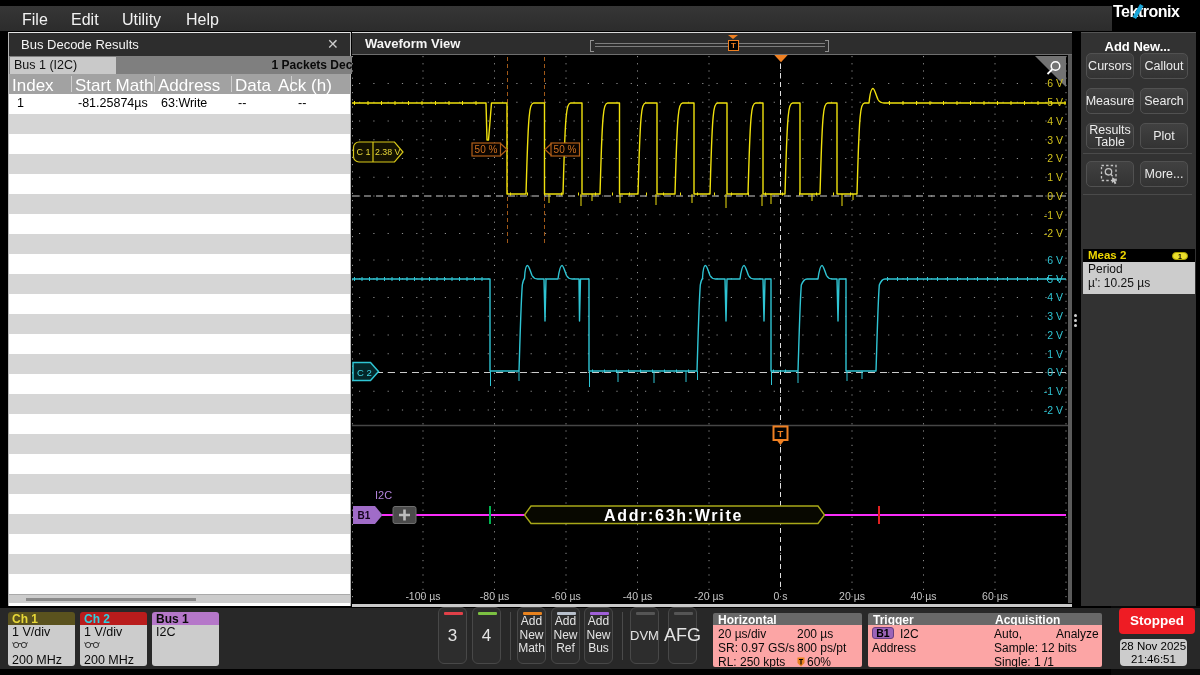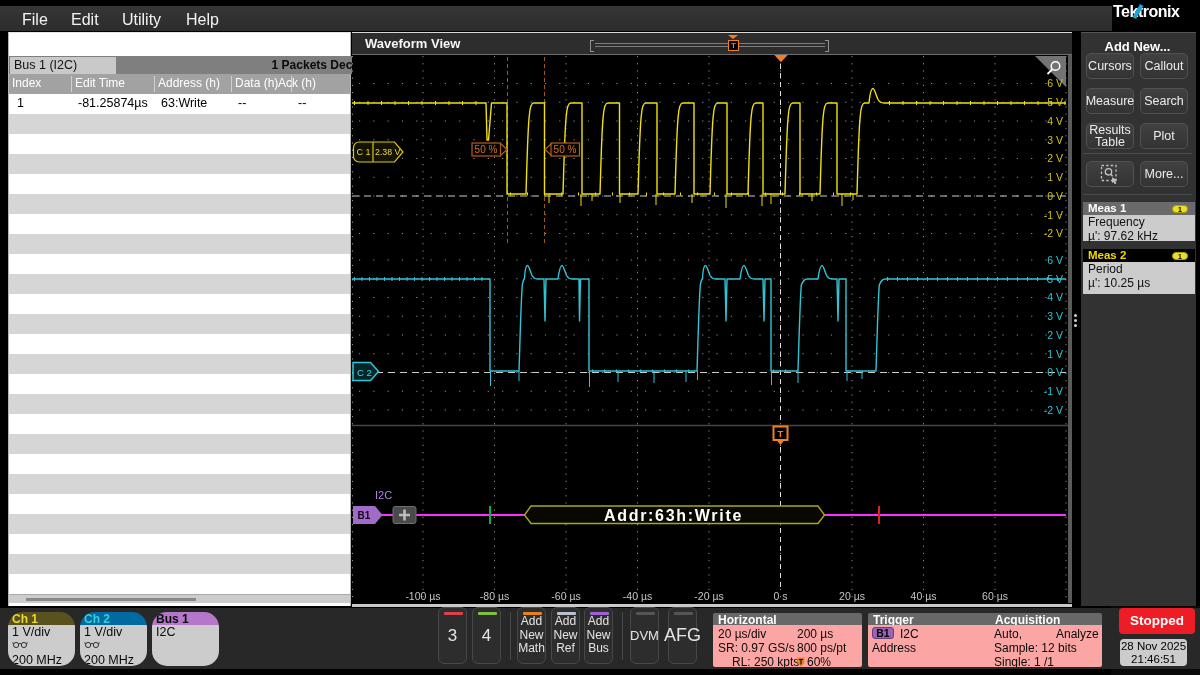--- a/index.html
+++ b/index.html
@@ -11,21 +11,21 @@
 #logo{left:1113px;top:3px;width:87px;height:16px;color:#fff;font-weight:bold;font-size:16px;letter-spacing:-0.5px}
 #logok{left:1136px;top:3.5px;width:4px;height:15px;background:#1ba6d8;transform:rotate(30deg)}
 
 #lpanel{left:8px;top:32px;width:343px;height:574px;background:#fff;border-top:1px solid #e5e5e5;border-left:1px solid #b5b5b5;border-right:1px solid #b5b5b5}
 #lp-title{left:0;top:0;width:341px;height:23px;background:#2d2d2d;color:#f5f5f5;font-size:13px}
 #lp-title b{position:absolute;left:12px;top:4px;font-weight:normal}
 #lp-x{left:318px;top:3px;color:#ccc;font-size:14px}
 #lp-tabs{left:0;top:23px;width:381px;height:18px;background:#7f7f7f}
 #lp-tab{left:1px;top:1px;width:106px;height:17px;background:#c9c9c9;color:#111;font-size:12.5px;padding:1px 0 0 4px}
 #lp-pk{right:9px;top:2px;color:#0a0a0a;font-weight:bold;font-size:12px}
-#lp-head{left:0;top:41px;width:341px;height:20px;background:#a2a2a2;color:#fff;font-size:12px}
+#lp-head{left:0;top:41px;width:341px;height:20px;background:#a2a2a2;color:#fff;font-size:17px}
 #lp-head div{position:absolute;top:2px;border-right:1px solid #cfcfcf;height:16px;padding-left:3px}
 #lp-row1{left:0;top:61px;width:341px;height:20px;background:#fff;color:#000;font-size:12.5px}
 #lp-row1 div{position:absolute;top:2px;padding-left:3px}
 #lp-stripes{left:0;top:81px;width:341px;height:480px;background:repeating-linear-gradient(#d6d6d6 0 20px,#ffffff 20px 40px)}
 #lp-scroll{left:0;top:561px;width:341px;height:9px;background:#ccc;border-top:1px solid #aaa}
 #lp-thumb{left:17px;top:3px;width:170px;height:3px;background:#8a8a8a}
 
 #wpanel{left:352px;top:32px;width:720px;height:574px;background:#000;border-top:1px solid #d8d8d8}
 #wp-title{left:0;top:0;width:720px;height:22px;background:#2d2d2d;color:#f5f5f5;font-size:13px;border-bottom:1px solid #6e6e6e}
 #wp-title b{position:absolute;left:13px;top:3px;font-weight:bold}
@@ -43,21 +43,21 @@
 #rp-title{left:0;top:6px;width:113px;text-align:center;color:#fff;font-weight:bold;font-size:13px}
 .rbtn{width:48px;height:26px;background:linear-gradient(#414141,#333);border:1px solid #515151;border-radius:5px;color:#ececec;font-size:12.5px;display:flex;align-items:center;justify-content:center;text-align:center;line-height:12.5px}
 .rsep{left:2px;width:109px;height:1px;background:#4a4a4a}
 .meas{left:2px;width:112px}
 .meas .mh{position:absolute;left:0;top:0;width:112px;height:13px;font-weight:bold;font-size:11.5px;padding:0 5px;color:#fff}
 .meas .mb{position:absolute;left:0;width:112px;background:#ccc;color:#111;font-size:12px;padding:1px 5px;line-height:13.5px}
 .pill{position:absolute;left:89px;top:3px;width:16px;height:8px;background:#ecdf2c;border:1px solid #a8a000;border-radius:5px;color:#000;font-size:7px;font-weight:bold;text-align:center;line-height:7px}
 
 #bbar{left:0;top:608px;width:1200px;height:61px;background:#282828}
 #bbar-r{left:1111px;top:606px;width:89px;height:69px;background:#0a0a0a}
-.badge{top:4px;width:67px;height:54px;border-radius:15px;overflow:hidden}
+.badge{top:4px;width:67px;height:54px;border-radius:3px;overflow:hidden}
 .badge .bh{position:absolute;left:0;top:0;width:67px;height:12.5px;font-size:12px;font-weight:bold;padding-left:4px}
 .badge .bb{position:absolute;left:0;top:12.5px;width:67px;height:41.5px;background:#ccc;color:#0a0a0a;font-size:12.5px;padding-left:4px}
 .bbtn{top:-1px;width:29px;height:57px;background:#2d2d2d;border:1px solid #484848;border-radius:6px;color:#e4e4e4;display:flex;align-items:center;justify-content:center;text-align:center}
 .bstrip{top:4px;left:5px;width:19px;height:2.5px;border-radius:1px;position:absolute}
 .vsep{top:4px;width:1px;height:48px;background:#4a4a4a}
 .ipanel{top:5px;height:54px;border-radius:2px;overflow:hidden}
 .ipanel .ph{position:absolute;left:0;top:0;width:100%;height:11.5px;background:#686868;color:#fff;font-weight:bold;font-size:12px;padding-left:5px}
 .ipanel .pb{position:absolute;left:0;top:11.5px;width:100%;bottom:0;background:#fca5a5;color:#0a0a0a;font-size:12px}
 .pb div{position:absolute}
 #stopped{left:1119px;top:608px;width:76px;height:26px;background:#ee1c24;border-radius:4px;color:#fff;font-weight:bold;font-size:13.5px;text-align:center;padding-top:5px}
@@ -68,27 +68,31 @@
   <div class="abs" id="menubar">
     <span style="left:22px">File</span>
       <span style="left:71px">Edit</span>
       <span style="left:122px">Utility</span>
       <span style="left:186px">Help</span>
   </div>
   <div class="abs" id="logo">Tektronix</div>
   <div class="abs" id="logok"></div>
 
   <div class="abs" id="lpanel">
+    <div class="abs" id="lp-title">
+        <b>Bus Decode Results</b>
+        <span class="abs" id="lp-x">✕</span>
+      </div>
     <div class="abs" id="lp-tabs">
       <div class="abs" id="lp-tab">Bus 1 (I2C)</div>
       <div class="abs" id="lp-pk">1 Packets Decoded</div>
     </div>
     <div class="abs" id="lp-head">
       <div style="left:0;width:63px">Index</div>
-      <div style="left:63px;width:83px">Edit Time</div>
+      <div style="left:63px;width:83px">Start Math</div>
       <div style="left:146px;width:77px">Address (h)</div>
       <div style="left:223px;width:60px">Data (h)</div>
       <div style="left:266px;width:57px;border-right:none">Ack (h)</div>
     </div>
     <div class="abs" id="lp-row1">
       <div style="left:5px">1</div>
       <div style="left:66px">-81.25874µs</div>
       <div style="left:149px">63:Write</div>
       <div style="left:226px">--</div>
       <div style="left:286px">--</div>
@@ -249,40 +253,36 @@
     <div class="abs rbtn" style="left:5px;top:128px">
       <svg width="24" height="22" viewBox="0 0 24 22">
         <rect x="3.5" y="2.5" width="14.5" height="15" fill="none" stroke="#c4c4c4" stroke-width="1.3" stroke-dasharray="2.4 2.2"></rect>
         <circle cx="10.5" cy="8.8" r="3.2" fill="none" stroke="#c4c4c4" stroke-width="1.3"></circle>
         <line x1="12.8" y1="11.2" x2="14.6" y2="13.2" stroke="#c4c4c4" stroke-width="1.4"></line>
         <path d="M14.2 14.2 l4.8 2.9 -1.9 .7 1.3 2.5 -1.7 .9 -1.3-2.5 -1.5 1.5z" fill="#c4c4c4"></path>
       </svg>
     </div>
     <div class="abs rbtn" style="left:59px;top:128px">More...</div>
     <div class="abs rsep" style="top:161px"></div>
-    <div class="abs meas" style="top:169px;height:39px">
-      <div class="mh" style="background:#6a6a6a">Meas 1<span class="pill">1</span></div>
-      <div class="mb" style="top:13px;height:26px">Frequency<br>µ': 97.62 kHz</div>
-    </div>
     <div class="abs meas" style="top:216px;height:45px">
       <div class="mh" style="background:#000;color:#f0d800">Meas 2<span class="pill">1</span></div>
       <div class="mb" style="top:13px;height:32px">Period<br>µ': 10.25 µs</div>
     </div>
   </div>
 
   <div class="abs" id="bbar-r"></div>
   <div class="abs" id="bbar">
 <div class="abs badge" style="left:8px">
     <div class="bh" style="background:#5a521e;color:#e8d838">Ch 1</div>
     <div class="bb">1 V/div<br><svg width="16" height="11" viewBox="0 0 16 11">
             <path d="M1.5 6 a2.6 2.6 0 1 0 5.2 0 a2.6 2.6 0 1 0 -5.2 0 M6.7 5 q1.3-1.2 2.6 0 M9.3 6 a2.6 2.6 0 1 0 5.2 0 a2.6 2.6 0 1 0 -5.2 0 M1.5 5.2 L0.6 3.4 M14.5 5.2 l0.9-1.8" fill="none" stroke="#333" stroke-width="1"></path>
           </svg><br>200 MHz</div>
   </div>
   <div class="abs badge" style="left:80px">
-    <div class="bh" style="background:#0369a1;color:#2fd0e0">Ch 2</div>
+    <div class="bh" style="background:#b91c1c;color:#2fd0e0">Ch 2</div>
     <div class="bb">1 V/div<br><svg width="16" height="11" viewBox="0 0 16 11">
             <path d="M1.5 6 a2.6 2.6 0 1 0 5.2 0 a2.6 2.6 0 1 0 -5.2 0 M6.7 5 q1.3-1.2 2.6 0 M9.3 6 a2.6 2.6 0 1 0 5.2 0 a2.6 2.6 0 1 0 -5.2 0 M1.5 5.2 L0.6 3.4 M14.5 5.2 l0.9-1.8" fill="none" stroke="#333" stroke-width="1"></path>
           </svg><br>200 MHz</div>
   </div>
   <div class="abs badge" style="left:152px">
     <div class="bh" style="background:#b577c9;color:#0a0a0a">Bus 1</div>
     <div class="bb">I2C</div>
   </div>
   <div class="abs bbtn" style="left:438px;font-size:17px"><div class="bstrip" style="background:#e04048"></div>3</div>
   <div class="abs bbtn" style="left:472px;font-size:17px"><div class="bstrip" style="background:#7cc142"></div>4</div>
@@ -293,21 +293,21 @@
   <div class="abs vsep" style="left:622px"></div>
   <div class="abs bbtn" style="left:630px;font-size:13px"><div class="bstrip" style="background:#555"></div>DVM</div>
   <div class="abs bbtn" style="left:668px;font-size:18px"><div class="bstrip" style="background:#555"></div>AFG</div>
   <div class="abs ipanel" style="left:713px;width:149px">
     <div class="ph">Horizontal</div>
     <div class="pb">
       <div style="left:5px;top:2px">20 µs/div</div>
           <div style="left:84px;top:2px">200 µs</div>
       <div style="left:5px;top:16px">SR: 0.97 GS/s</div>
           <div style="left:84px;top:16px">800 ps/pt</div>
-      <div style="left:19px;top:30px">RL: 250 kpts</div>
+      <div style="left:5px;top:30px">RL: 250 kpts</div>
       <div style="left:84px;top:30px"><svg width="8" height="10" viewBox="0 0 8 10" style="vertical-align:-1px">
               <path d="M0.5 0.5 h7 v5.5 L4 9.5 L0.5 6z" fill="#e8821e"></path>
               <path d="M2 2.5 h4 M4 2.5 v5" stroke="#000" stroke-width="1.1" fill="none"></path>
             </svg></div>
       <div style="left:94px;top:30px">60%</div>
     </div>
   </div>
   <div class="abs ipanel" style="left:868px;width:141px">
     <div class="ph">Trigger</div>
     <div class="pb">

